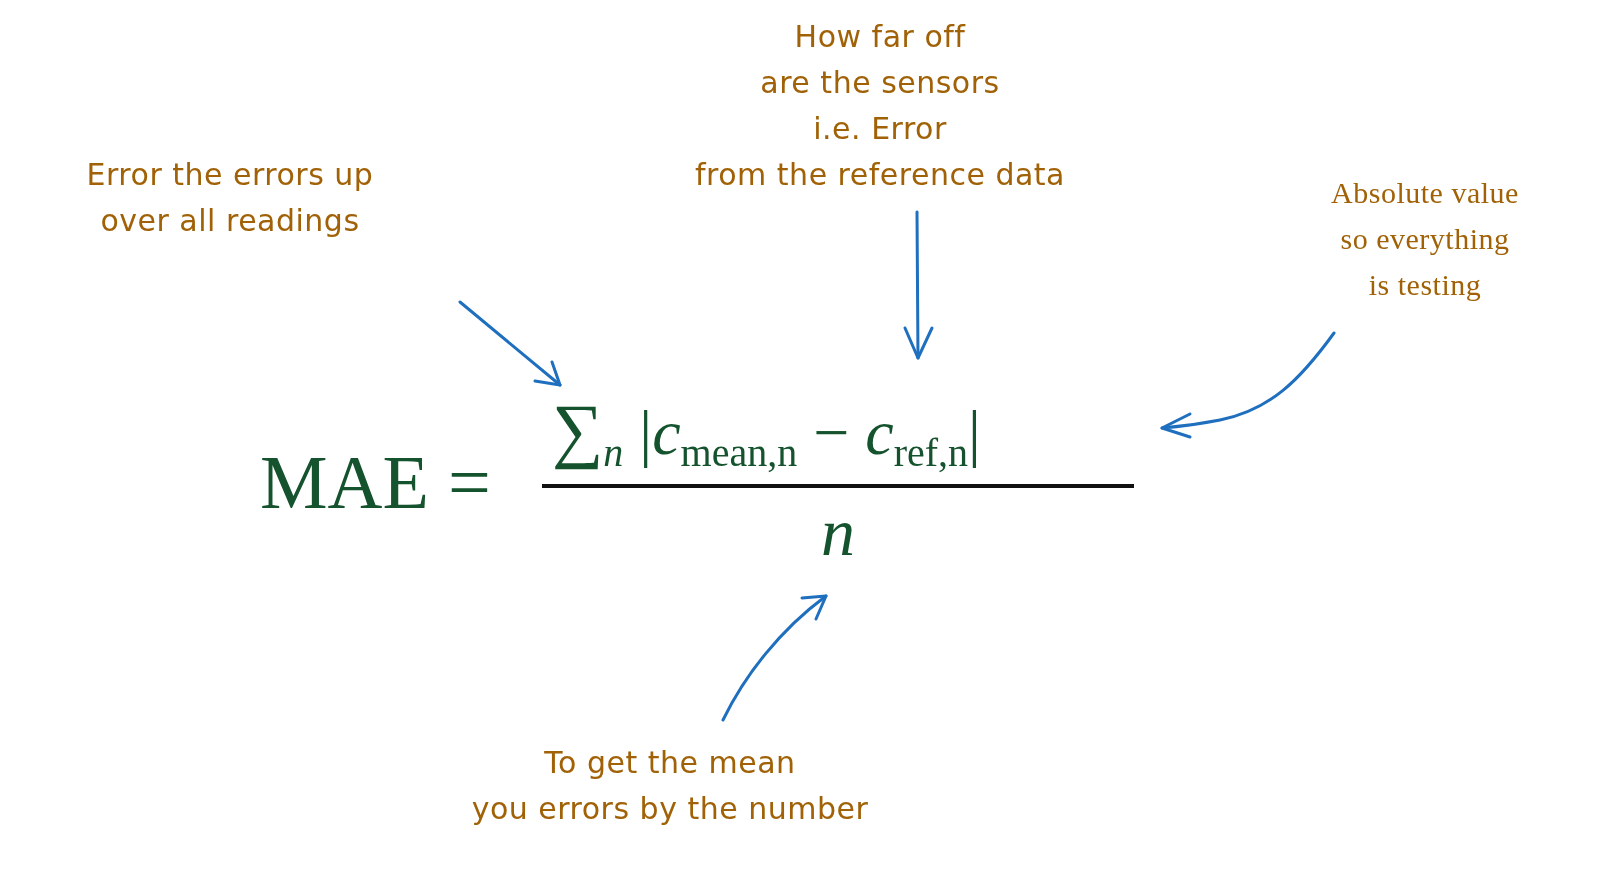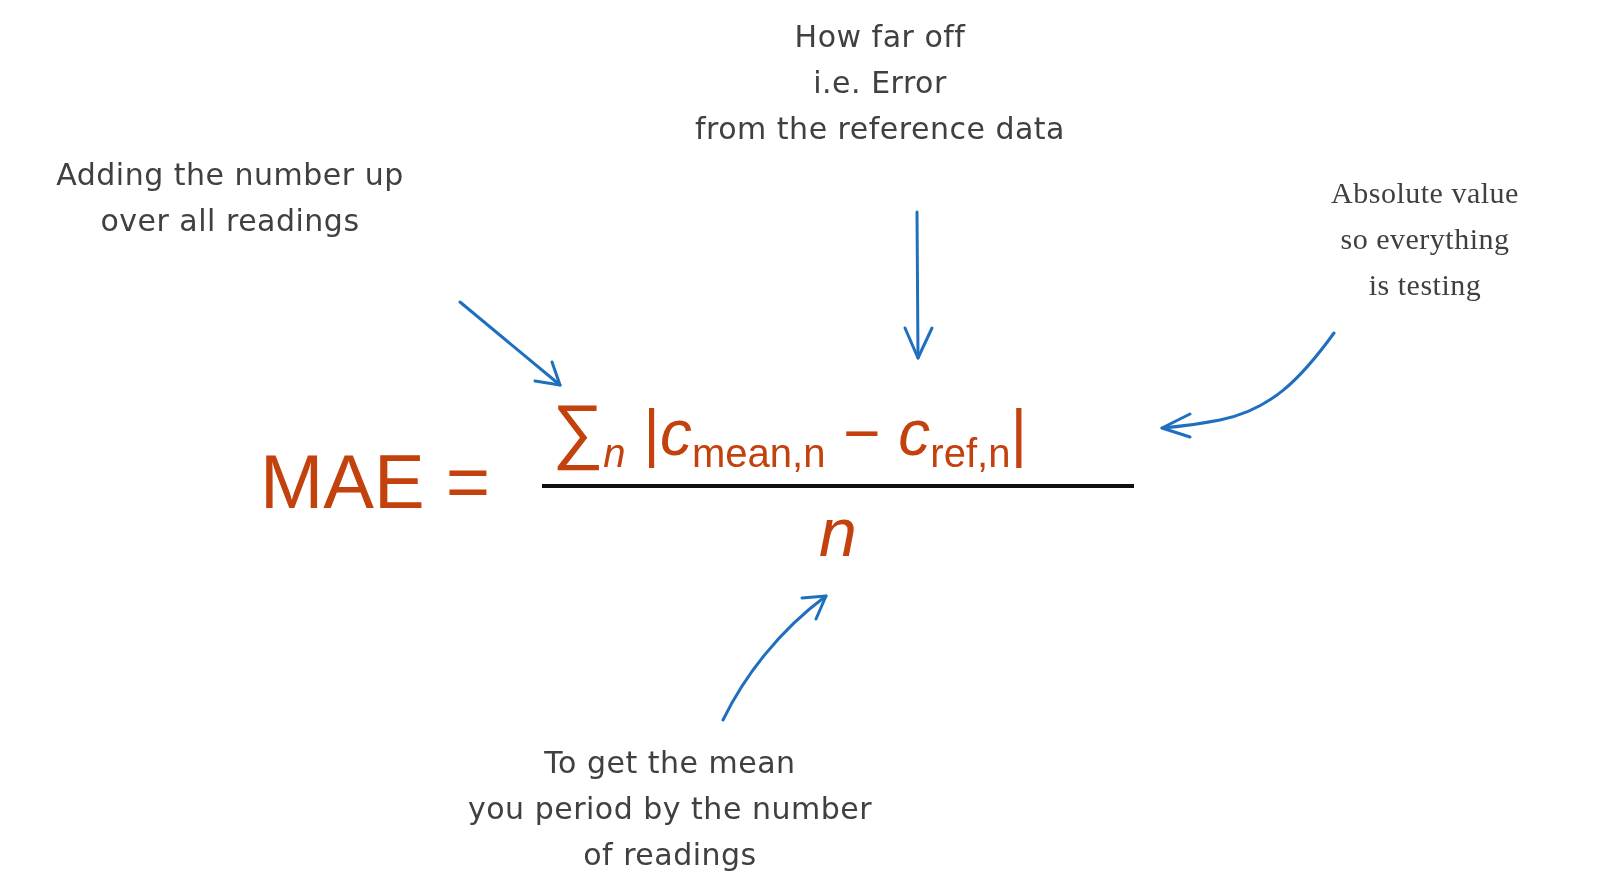--- a/index.html
+++ b/index.html
@@ -9,43 +9,43 @@
     }
     body {
       width: 1600px;
       height: 880px;
       position: relative;
       overflow: hidden;
       font-family: "Liberation Sans", sans-serif;
     }
     .annotation {
       position: absolute;
-      color: #404040;
+      color: #a16207;
       font-family: "DejaVu Sans", sans-serif;
       font-size: 30px;
       line-height: 46px;
       text-align: center;
       white-space: nowrap;
       letter-spacing: 0.5px;
     }
     .annotation .line { display: block; }
 
     #ann-sum { left: 10px; top: 152px; width: 440px; }
     #ann-error { left: 645px; top: 14px; width: 470px; }
     #ann-abs { left: 1270px; top: 170px; width: 310px; font-family: Liberation Serif, serif; }
     #ann-mean { left: 430px; top: 740px; width: 480px; }
 
     .formula {
       position: absolute;
       left: 260px;
       top: 380px;
       width: 900px;
       height: 200px;
-      font-family: Liberation Sans, sans-serif;
-      color: #c2410c;
+      font-family: Liberation Serif, serif;
+      color: #14532d;
     }
     .lhs {
       position: absolute;
       left: 0px;
       top: 62px;
       font-size: 76px;
       line-height: 80px;
     }
     .frac-num {
       position: absolute;
@@ -96,40 +96,40 @@
       stroke: #1f6fbf;
       stroke-width: 3;
       stroke-linecap: round;
       stroke-linejoin: round;
     }
   </style>
 </head>
 <body>
 
 <div class="annotation" id="ann-sum">
-  <span class="line">Adding the number up</span>
+  <span class="line">Error the errors up</span>
   <span class="line">over all readings</span>
 </div>
 
 <div class="annotation" id="ann-error">
   <span class="line">How far off</span>
+  <span class="line">are the sensors</span>
   <span class="line">i.e. Error</span>
   <span class="line">from the reference data</span>
 </div>
 
 <div class="annotation" id="ann-abs">
   <span class="line">Absolute value</span>
   <span class="line">so everything</span>
   <span class="line">is testing</span>
 </div>
 
 <div class="annotation" id="ann-mean">
   <span class="line">To get the mean</span>
-  <span class="line">you period by the number</span>
-  <span class="line">of readings</span>
+  <span class="line">you errors by the number</span>
 </div>
 
 <div class="formula">
   <div class="lhs">MAE =</div>
   <div class="frac-num">
     <span class="sigma">∑</span><sub><i>n</i></sub>
     <span class="bar">|</span><i>c</i><sub>mean,n</sub><span> − </span><i>c</i><sub>ref,n</sub><span class="bar">|</span>
   </div>
   <div class="frac-line"></div>
   <div class="frac-den">n</div>

